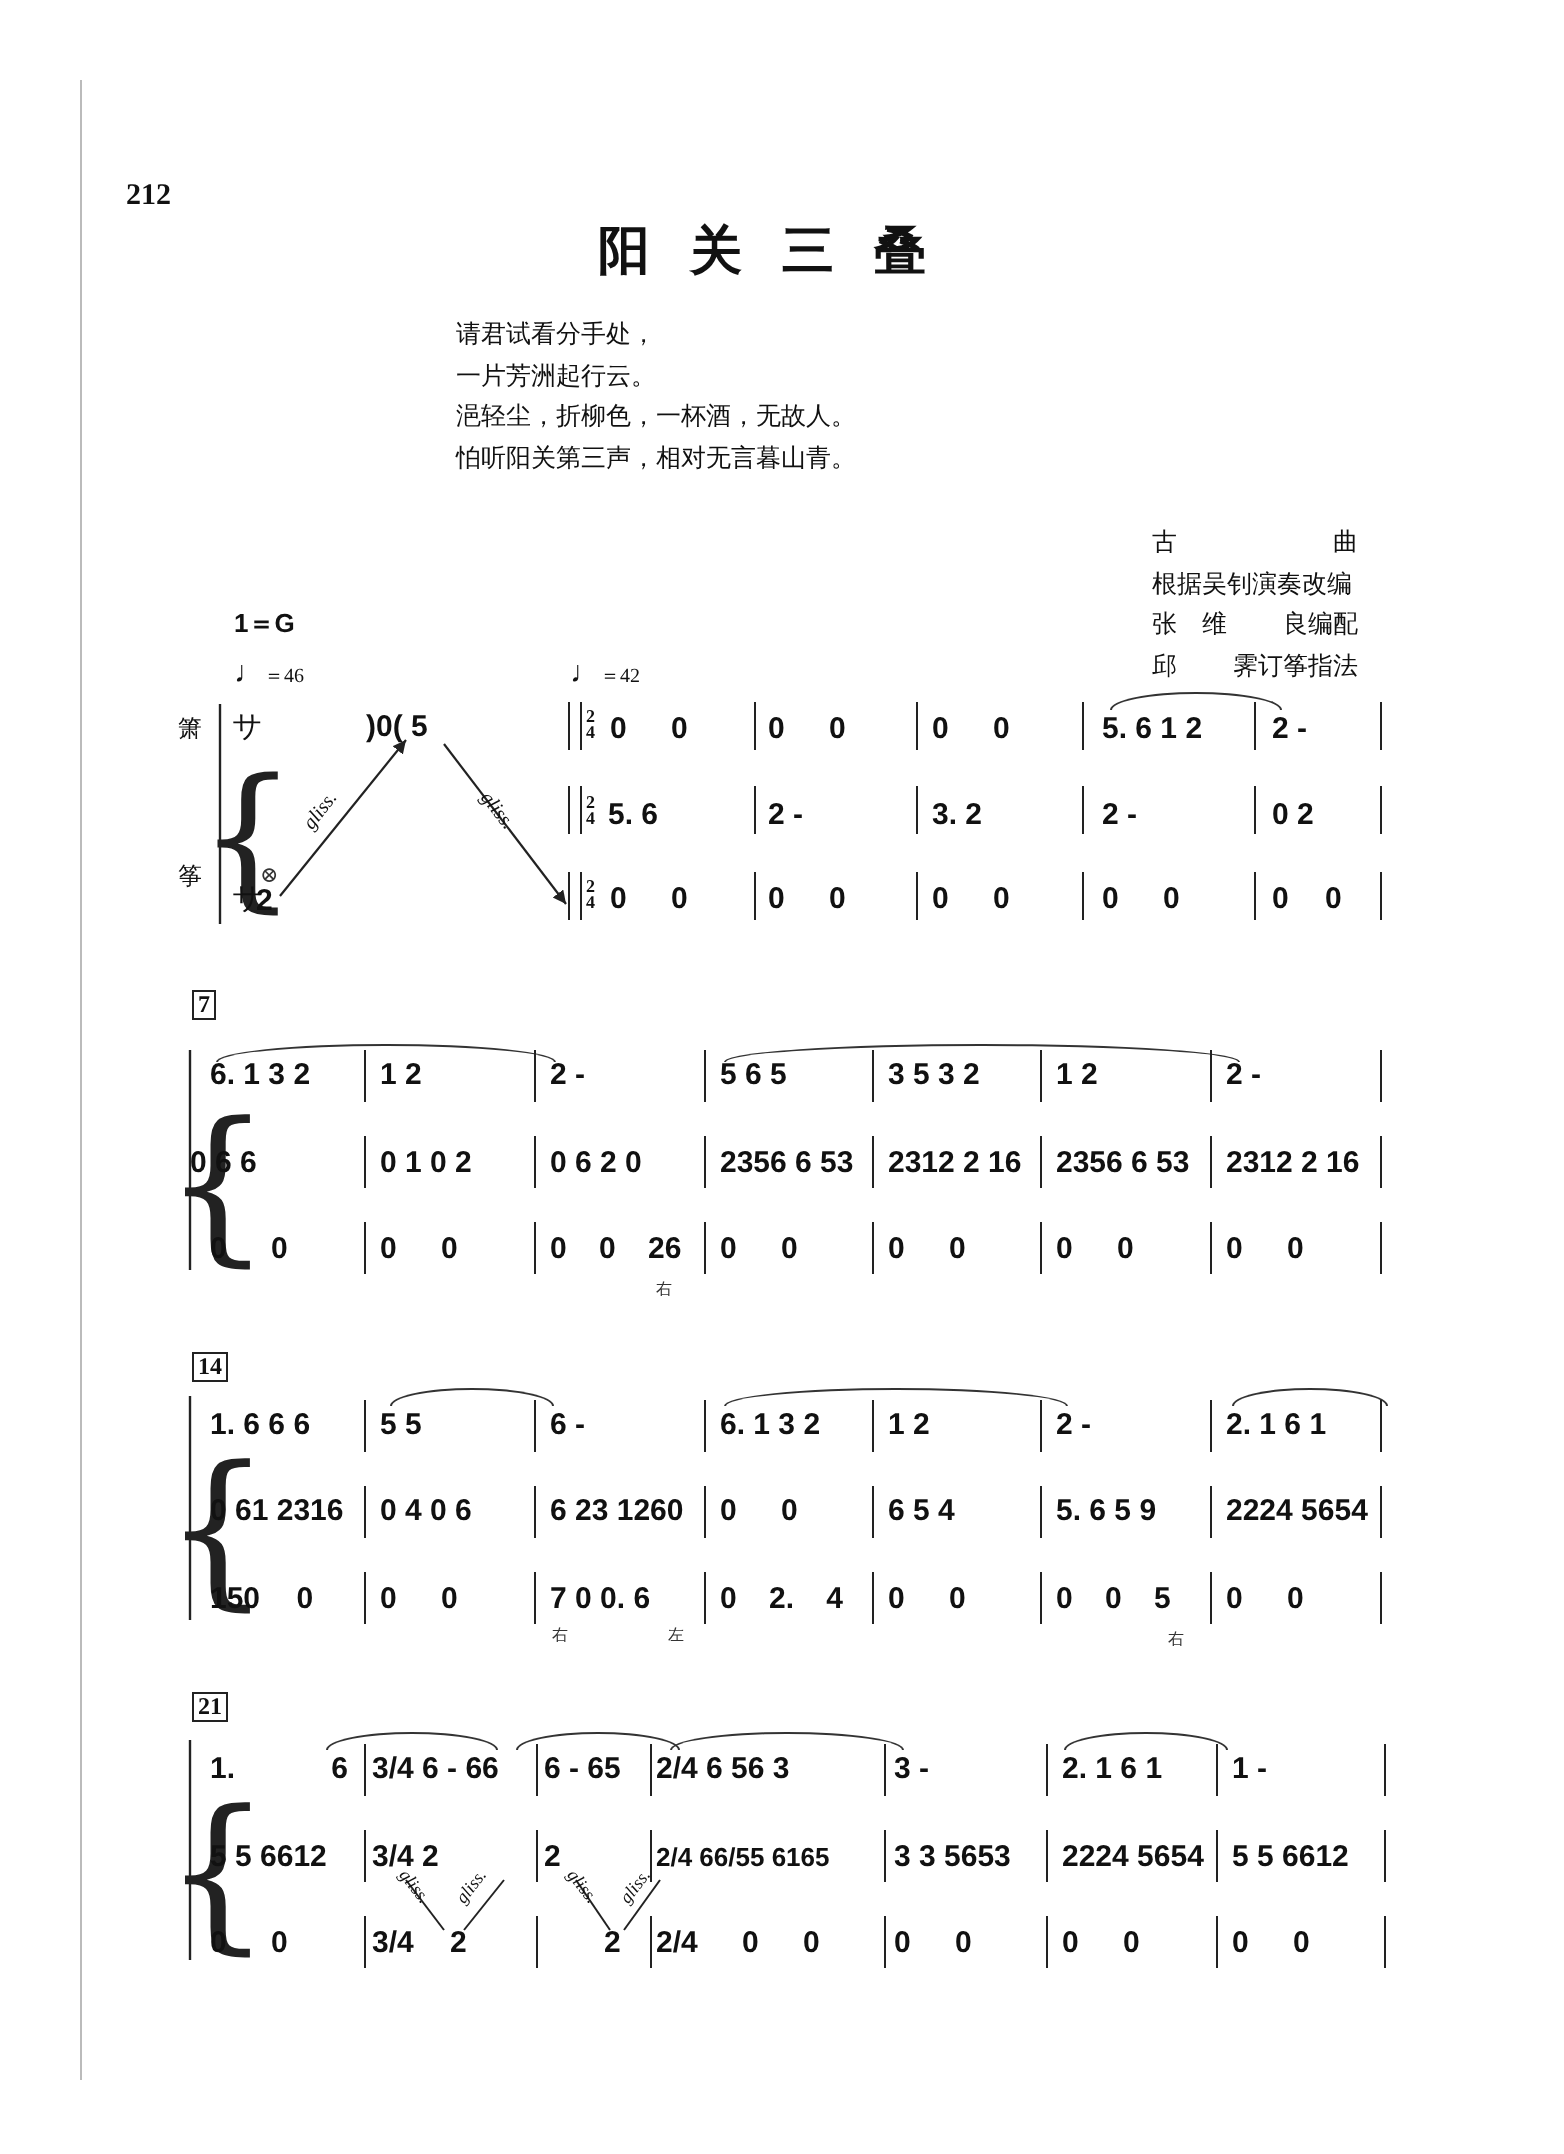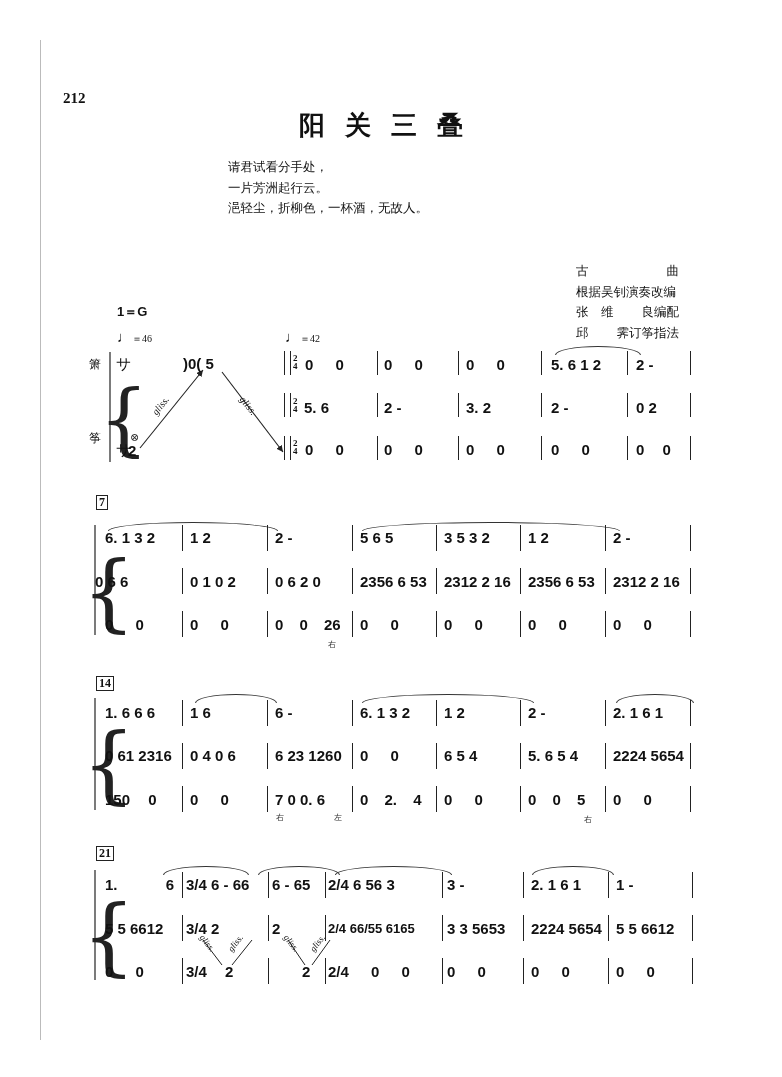--- a/index.html
+++ b/index.html
@@ -29,20 +29,21 @@
 <body>
 
 <div class="binding"></div>
 <div class="pageno">212</div>
 <div class="title">阳关三叠</div>
 
 <div class="poem">
   <div>请君试看分手处，</div>
   <div>一片芳洲起行云。</div>
   <div>浥轻尘，折柳色，一杯酒，无故人。</div>
+  <div>怕听阳关第三声，相对无言暮山青。</div>
 </div>
 
 <div class="credits">
   <div>
       <span>古</span>
       <span>曲</span>
     </div>
   <div>
       <span>根据吴钊演奏改编</span>
       <span></span>
@@ -187,33 +188,33 @@
 <div class="bar" style="left:520px;top:611px;height:26px"></div>
 <div class="bar" style="left:605px;top:611px;height:26px"></div>
 <div class="bar" style="left:690px;top:611px;height:26px"></div>
 
 <div class="mnum" style="left:96px;top:676px">14</div>
 <div class="slur" style="left:195px;top:694px;width:80px"></div>
 <div class="slur" style="left:362px;top:694px;width:170px"></div>
 <div class="slur" style="left:616px;top:694px;width:76px"></div>
 
 <div class="tok" style="left:105px;top:705px">1. 6  6 6</div>
-<div class="tok" style="left:190px;top:705px">1       6</div>
+<div class="tok" style="left:190px;top:705px">5       5</div>
 <div class="tok" style="left:275px;top:705px">6       -</div>
 <div class="tok" style="left:360px;top:705px">6. 1  3 2</div>
 <div class="tok" style="left:444px;top:705px">1       2</div>
 <div class="tok" style="left:528px;top:705px">2       -</div>
 <div class="tok" style="left:613px;top:705px">2. 1  6 1</div>
 
 <div class="tok" style="left:105px;top:748px">0 61  2316</div>
 <div class="tok" style="left:190px;top:748px">0 4   0 6</div>
 <div class="tok" style="left:275px;top:748px">6 23  1260</div>
 <div class="tok" style="left:360px;top:748px;word-spacing:18px">0      0</div>
 <div class="tok" style="left:444px;top:748px">6 5    4</div>
-<div class="tok" style="left:528px;top:748px">5. 6  5 4</div>
+<div class="tok" style="left:528px;top:748px">5. 6  5 9</div>
 <div class="tok" style="left:613px;top:748px">2224  5654</div>
 
 <div class="tok" style="left:105px;top:792px;word-spacing:14px">150    0</div>
 <div class="tok" style="left:190px;top:792px;word-spacing:18px">0      0</div>
 <div class="tok" style="left:275px;top:792px">7 0   0. 6</div>
 <div class="tok" style="left:360px;top:792px;word-spacing:12px">0    2. 4</div>
 <div class="tok" style="left:444px;top:792px;word-spacing:18px">0      0</div>
 <div class="tok" style="left:528px;top:792px;word-spacing:12px">0     0 5</div>
 <div class="tok" style="left:613px;top:792px;word-spacing:18px">0      0</div>
 <div class="small" style="left:276px;top:812px">右</div>

